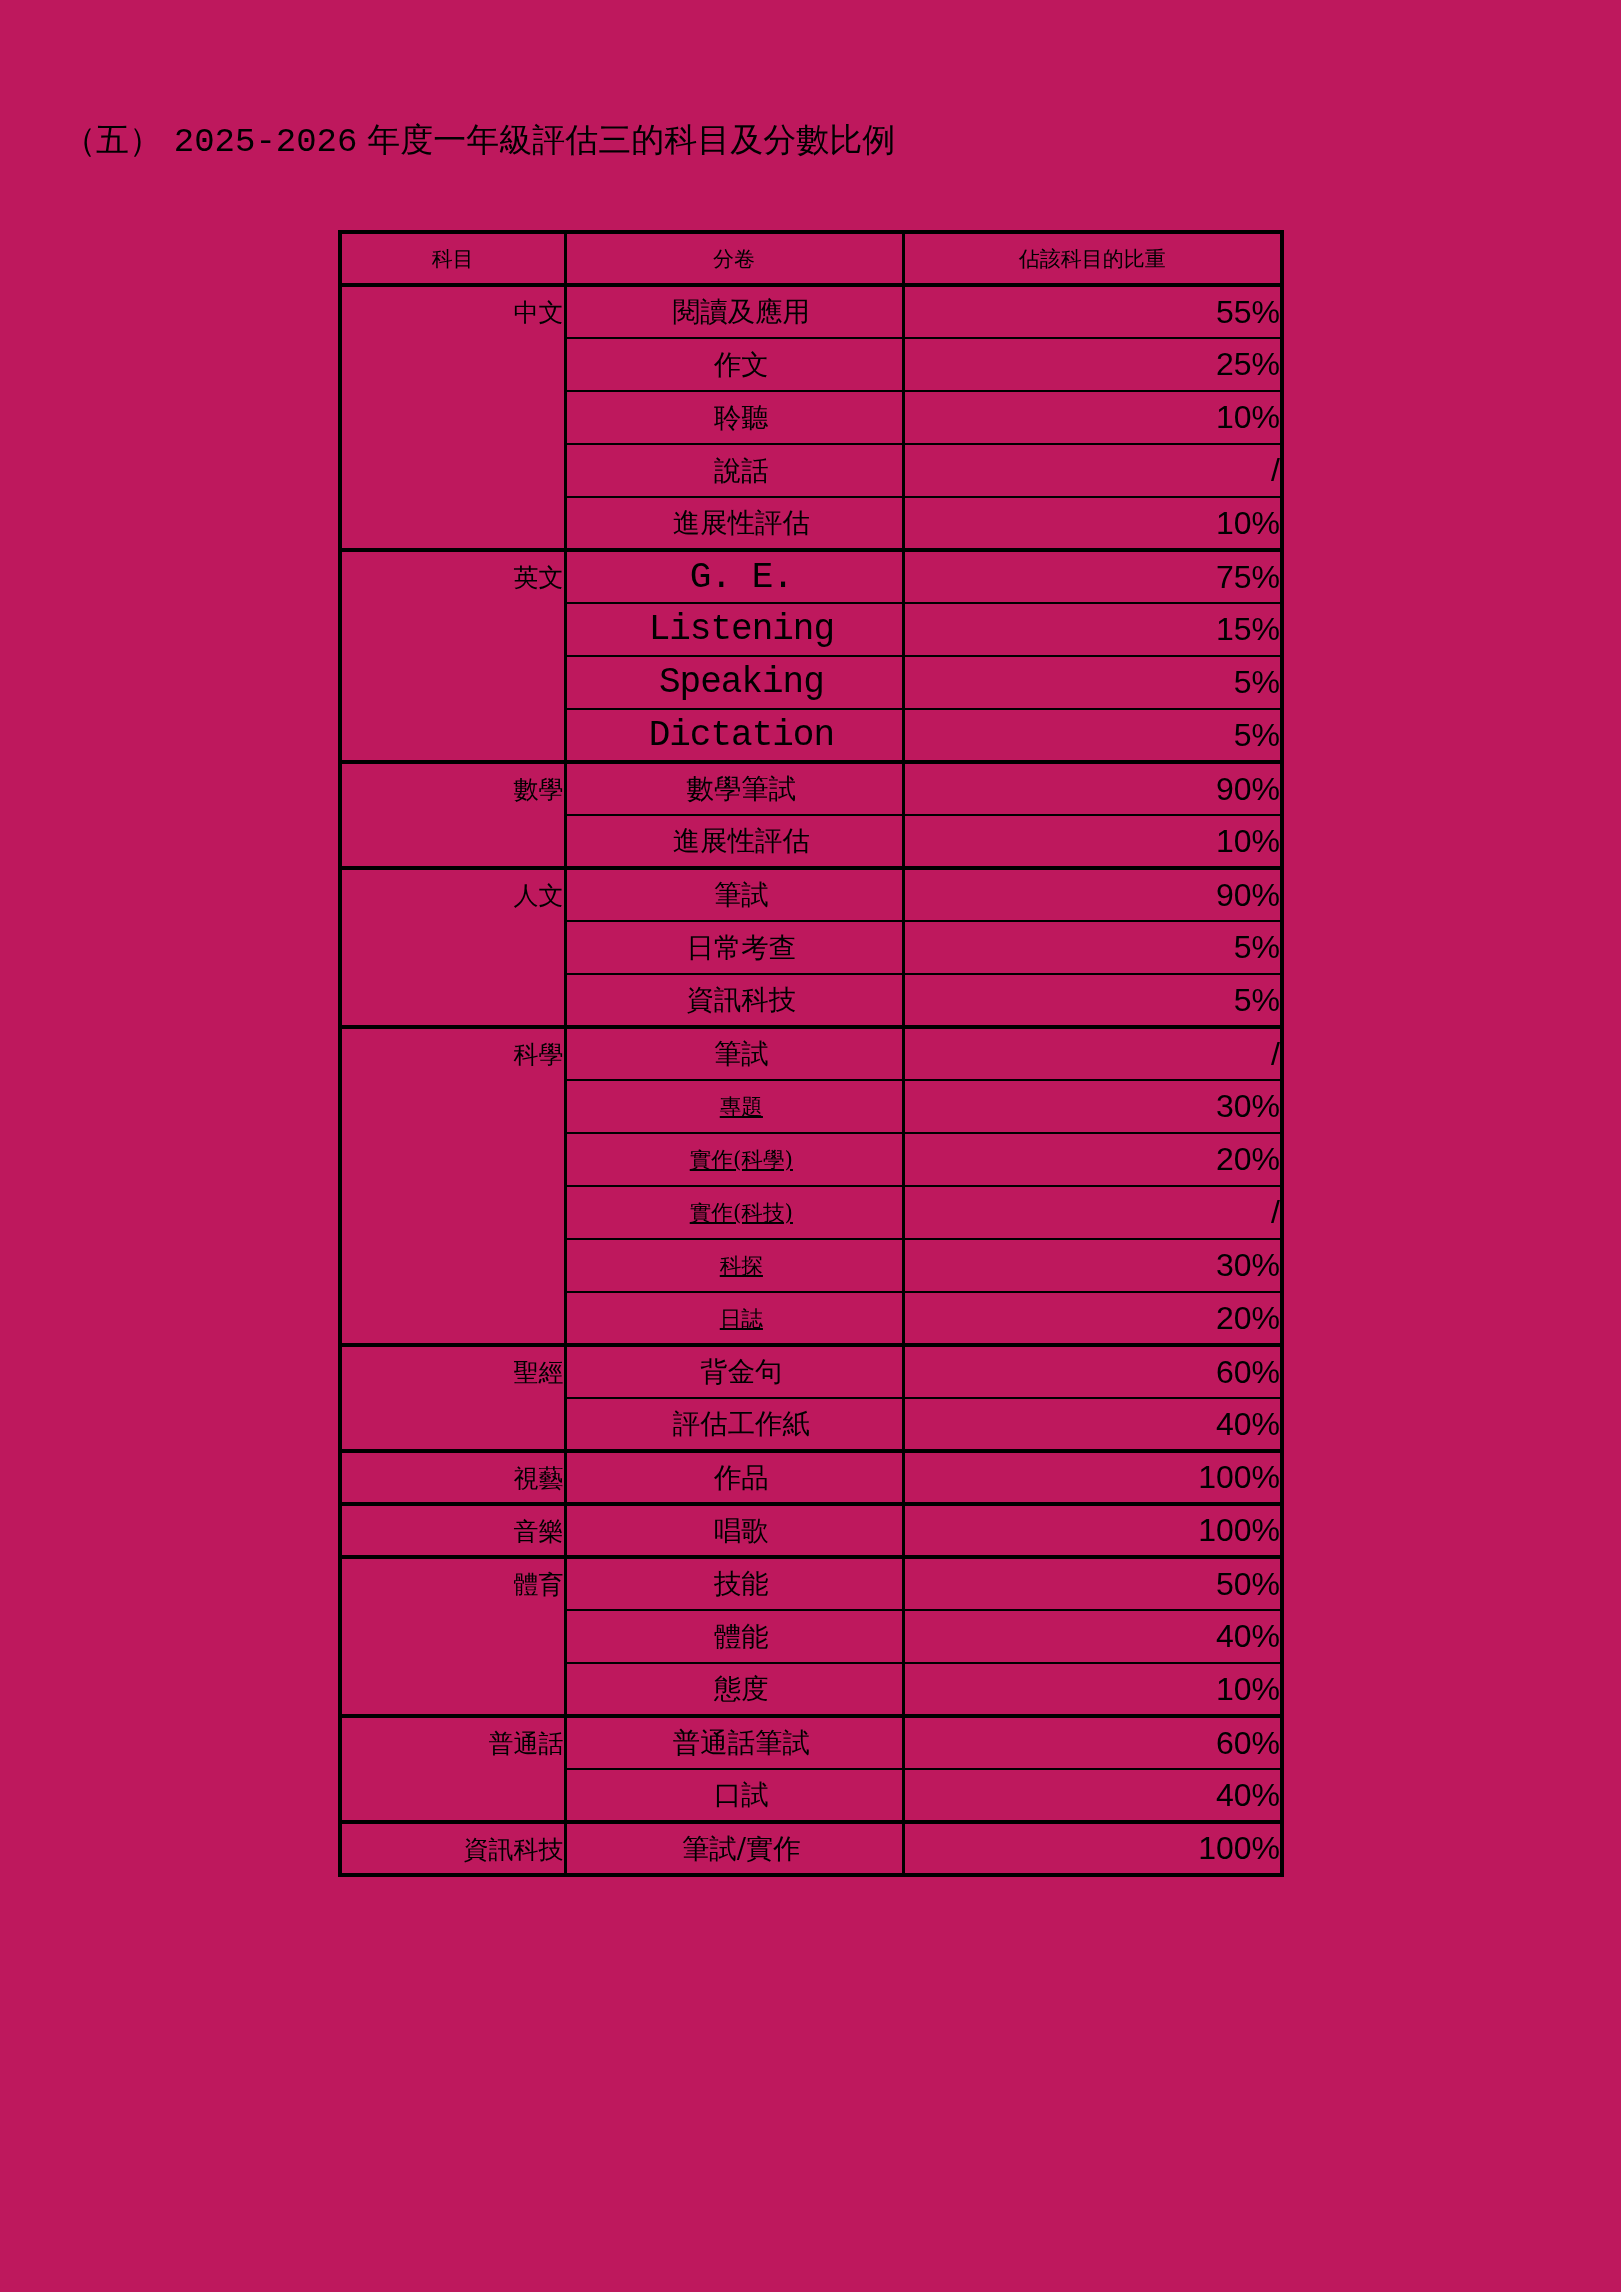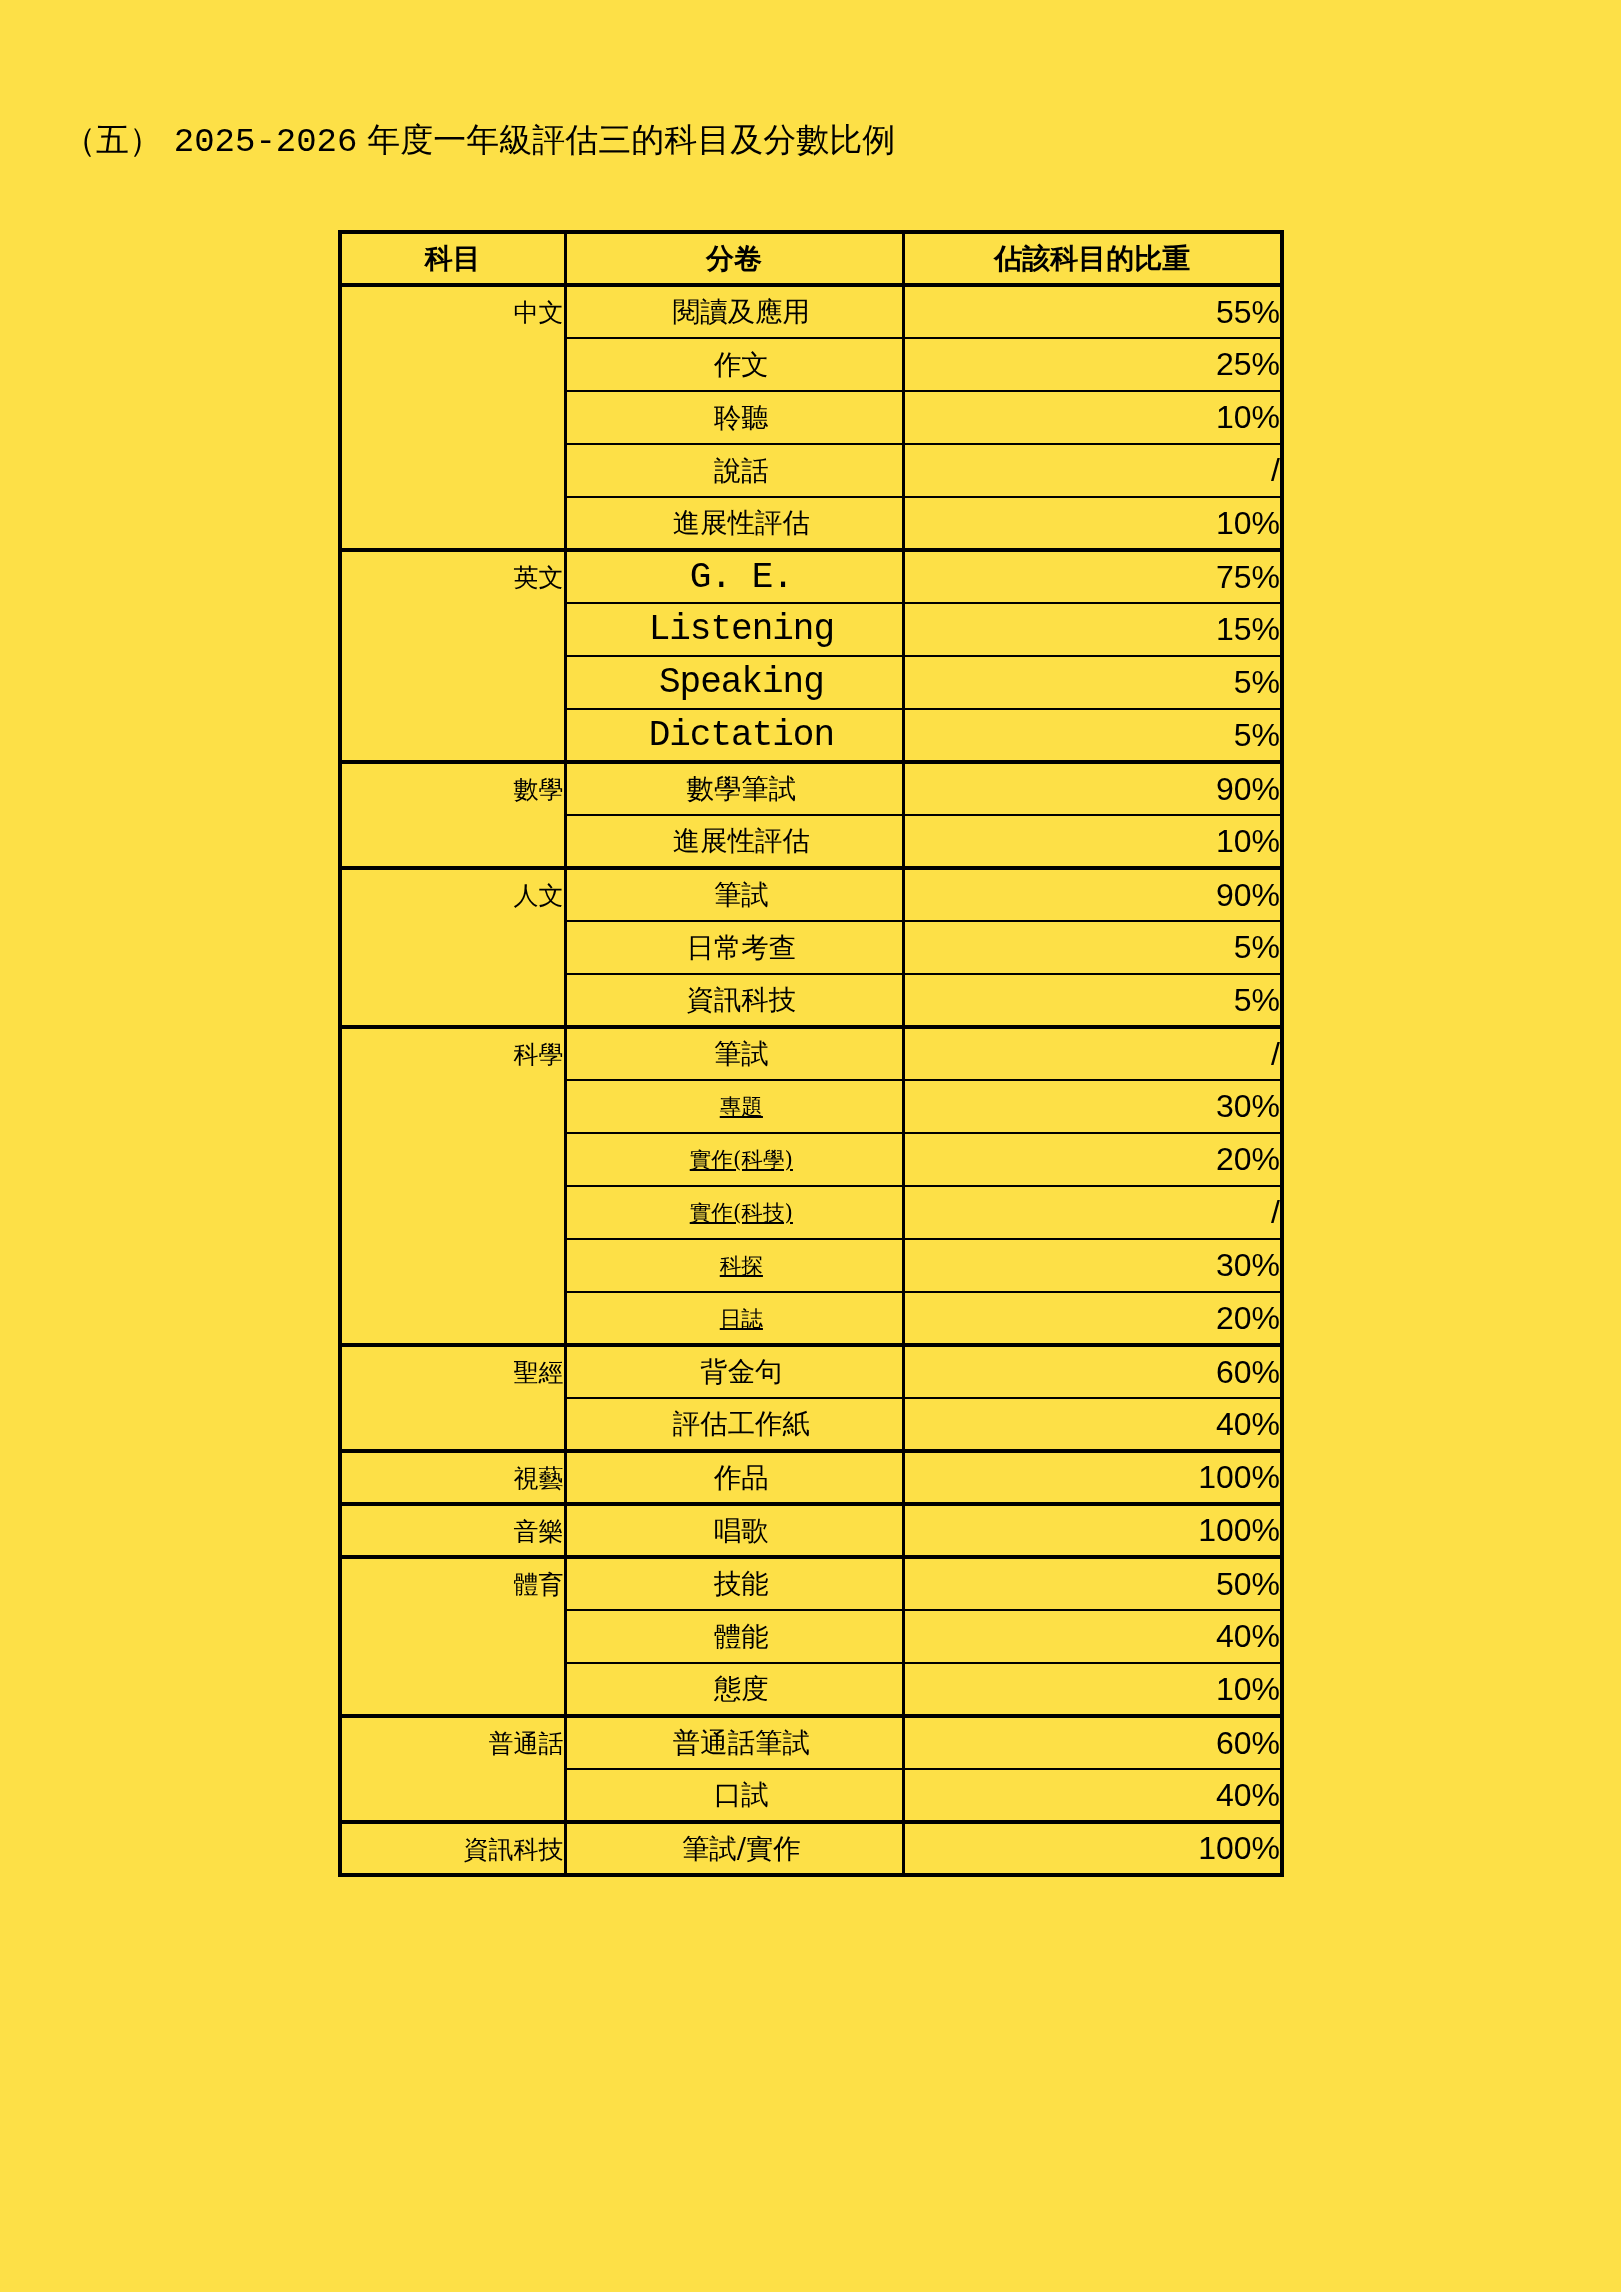--- a/index.html
+++ b/index.html
@@ -1,21 +1,21 @@
 <!DOCTYPE html>
 <html><head>
 <meta charset="utf-8">
 <style>
   html, body { margin: 0; padding: 0; background: #e8e8e8; }
   .page {
     position: relative;
     width: 1621px;
     height: 2293px;
     margin: 0 auto;
-    background: #fde047;
+    background: #be185d;
     color: #000000;
     font-family: "DejaVu Serif", "Liberation Serif", serif;
   }
   .heading {
     position: absolute;
     left: 63px;
     top: 118px;
     font-size: 33px;
     white-space: nowrap;
   }
@@ -39,22 +39,22 @@
   th, td {
     border: 2px solid #000;
     border-left-width: 3.9px;
     border-right-width: 3.9px;
     padding: 0;
     box-sizing: border-box;
   }
   thead tr { height: 53px; }
   tbody tr { height: 53px; }
   thead th {
-    font-weight: bold;
-    font-size: 28px;
+    font-weight: normal;
+    font-size: 21px;
     border-bottom-width: 4.9px;
   }
   tr.group-start td { border-top-width: 4.9px; }
   td.subject {
     text-align: right;
     vertical-align: top;
     padding-top: 8.8px;
     font-size: 25px;
   }
   td.part {

